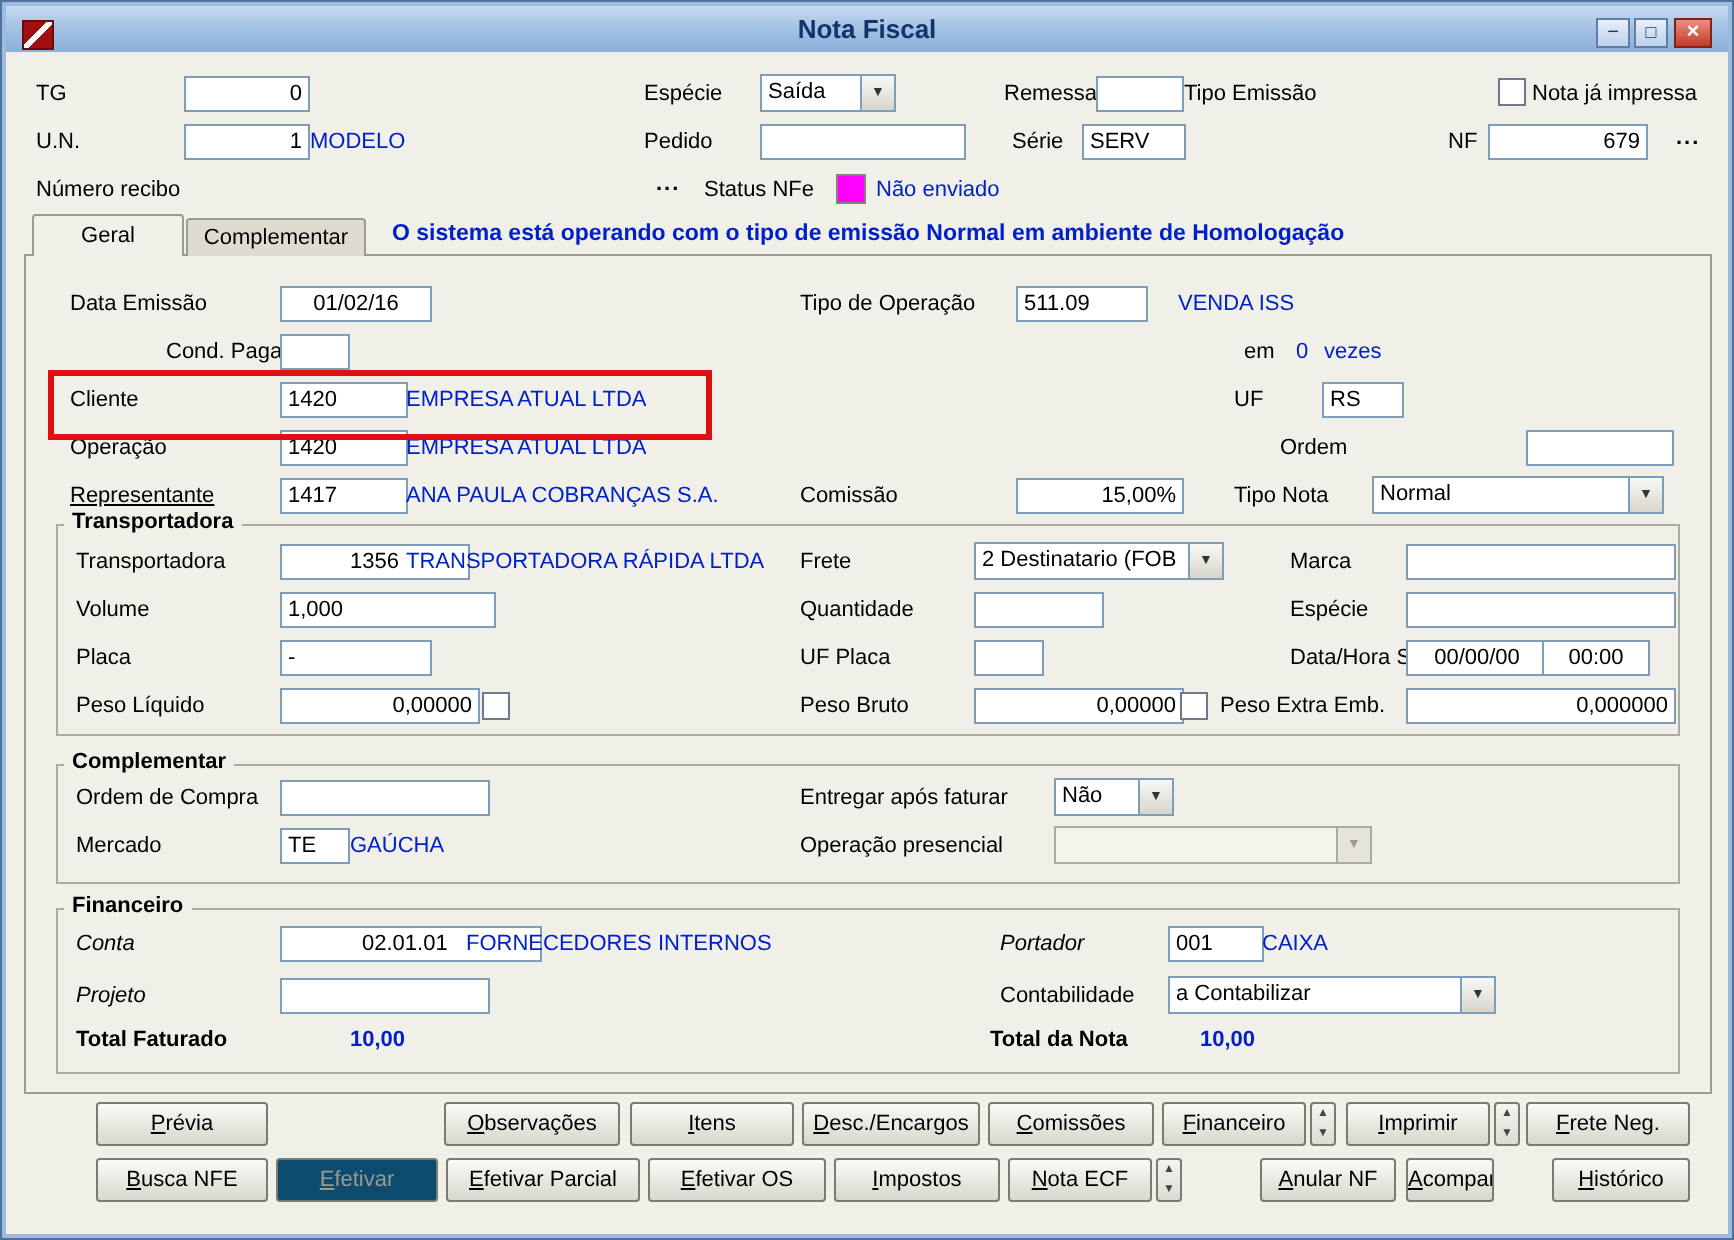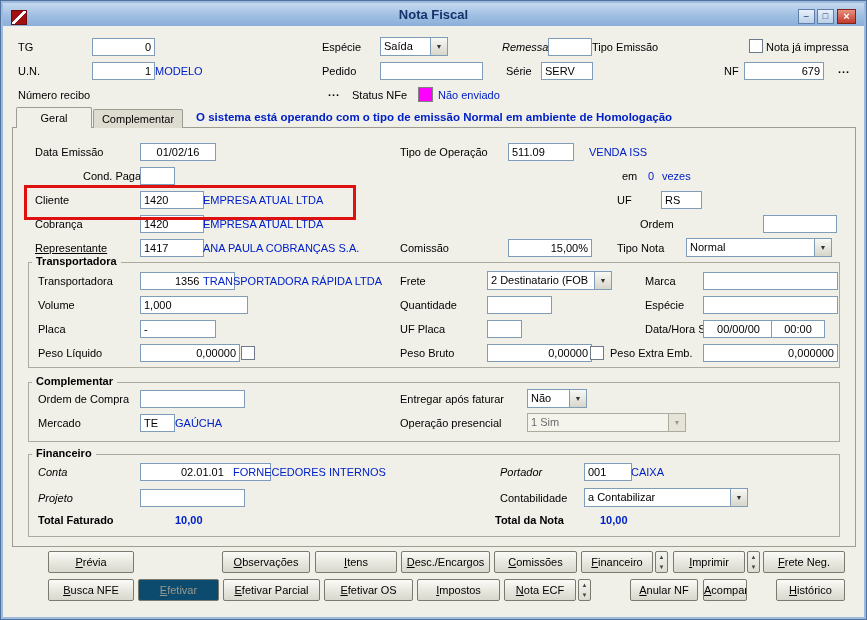--- a/index.html
+++ b/index.html
@@ -57,21 +57,21 @@
 
   <div id="client"></div>
 
   <div class="lbl" style="left:18px;top:41px;">TG</div>
   <div class="field num" style="left:92px;top:38px;width:55px;">0</div>
   <div class="lbl" style="left:322px;top:41px;">Espécie</div>
   <div class="combo" style="left:380px;top:37px;width:66px;">
     <span class="txt">Saída</span>
     <span class="arrow">▼</span>
   </div>
-  <div class="lbl" style="left:502px;top:41px;font-style:italic;">Remessa</div>
+  <div class="lbl" style="left:502px;top:41px;">Remessa</div>
   <div class="field" style="left:548px;top:38px;width:36px;"></div>
   <div class="lbl" style="left:592px;top:41px;">Tipo Emissão</div>
   <div class="checkbox" style="left:749px;top:39px;"></div>
   <div class="lbl" style="left:766px;top:41px;">Nota já impressa</div>
 
   <div class="lbl" style="left:18px;top:65px;">U.N.</div>
   <div class="field num" style="left:92px;top:62px;width:55px;">1</div>
   <div class="desc" style="left:155px;top:65px;">MODELO</div>
   <div class="lbl" style="left:322px;top:65px;">Pedido</div>
   <div class="field" style="left:380px;top:62px;width:95px;"></div>
@@ -103,21 +103,21 @@
   <div class="lbl" style="left:622px;top:170px;">em</div>
   <div class="desc" style="left:648px;top:170px;">0</div>
   <div class="desc" style="left:662px;top:170px;">vezes</div>
 
   <div class="lbl" style="left:35px;top:194px;">Cliente</div>
   <div class="field" style="left:140px;top:191px;width:56px;">1420</div>
   <div class="desc" style="left:203px;top:194px;">EMPRESA ATUAL LTDA</div>
   <div class="lbl" style="left:617px;top:194px;">UF</div>
   <div class="field" style="left:661px;top:191px;width:33px;">RS</div>
 
-  <div class="lbl" style="left:35px;top:218px;">Cobrança</div>
+  <div class="lbl" style="left:35px;top:218px;">Operação</div>
   <div class="field" style="left:140px;top:215px;width:56px;">1420</div>
   <div class="desc" style="left:203px;top:218px;">EMPRESA ATUAL LTDA</div>
   <div class="lbl" style="left:640px;top:218px;">Ordem</div>
   <div class="field" style="left:763px;top:215px;width:66px;"></div>
 
   <div class="lbl" style="left:35px;top:242px;text-decoration:underline;">Representante</div>
   <div class="field" style="left:140px;top:239px;width:56px;">1417</div>
   <div class="desc" style="left:203px;top:242px;">ANA PAULA COBRANÇAS S.A.</div>
   <div class="lbl" style="left:400px;top:242px;">Comissão</div>
   <div class="field num" style="left:508px;top:239px;width:76px;">15,00%</div>
@@ -176,21 +176,20 @@
   <div class="combo" style="left:527px;top:389px;width:58px;">
     <span class="txt">Não</span>
     <span class="arrow">▼</span>
   </div>
 
   <div class="lbl" style="left:38px;top:417px;">Mercado</div>
   <div class="field" style="left:140px;top:414px;width:27px;">TE</div>
   <div class="desc" style="left:175px;top:417px;">GAÚCHA</div>
   <div class="lbl" style="left:400px;top:417px;">Operação presencial</div>
   <div class="combo disabled" style="left:527px;top:413px;width:157px;">
-    <span class="txt">1 Sim</span>
     <span class="arrow">▼</span>
   </div>
 
   <div class="group" style="left:28px;top:454px;width:810px;height:81px;"></div>
   <div class="legend" style="left:32px;top:447px;">Financeiro</div>
 
   <div class="lbl it" style="left:38px;top:466px;">Conta</div>
   <div class="field" style="left:140px;top:463px;width:86px;padding-left:40px;">02.01.01</div>
   <div class="desc" style="left:233px;top:466px;">FORNECEDORES INTERNOS</div>
   <div class="lbl it" style="left:500px;top:466px;">Portador</div>

